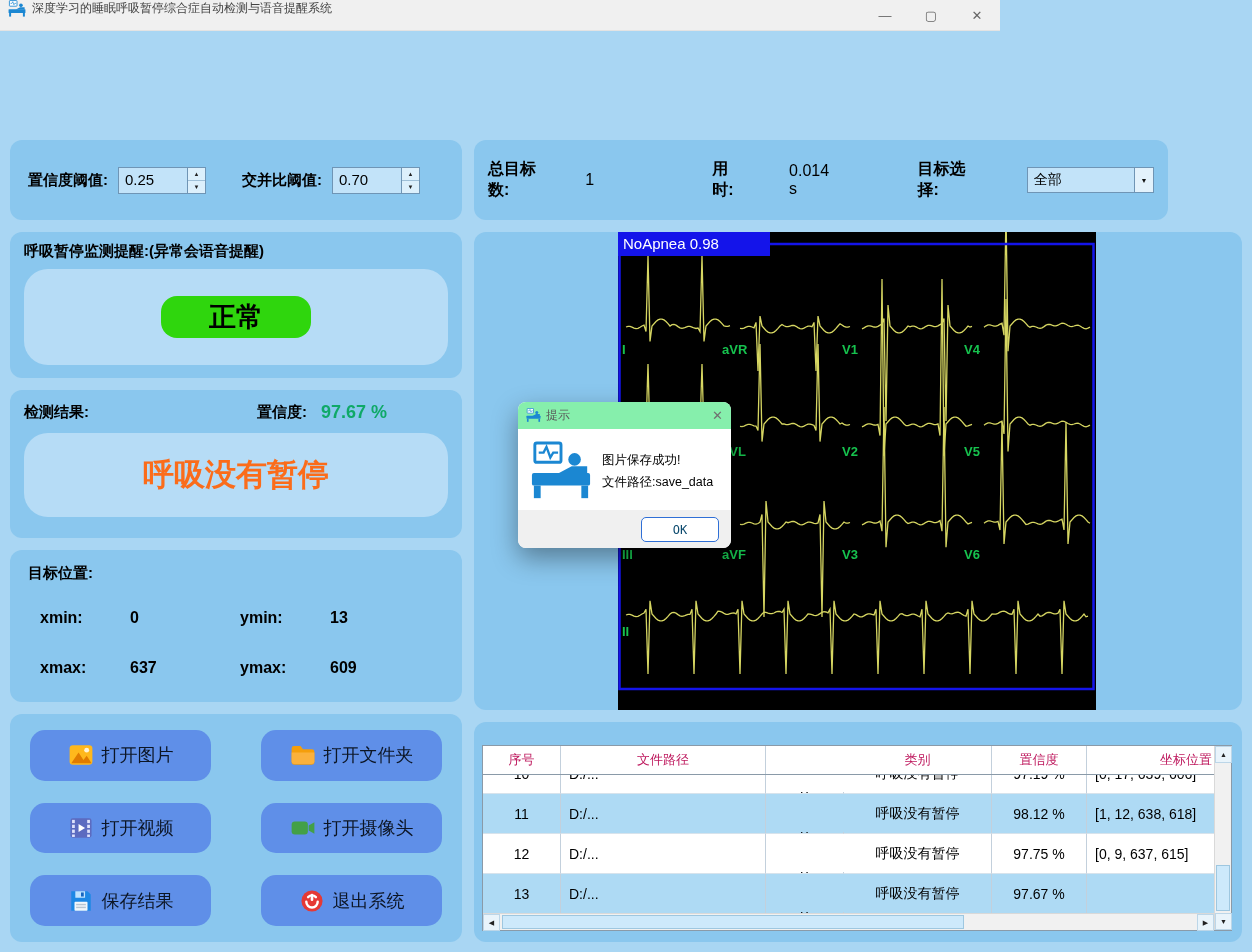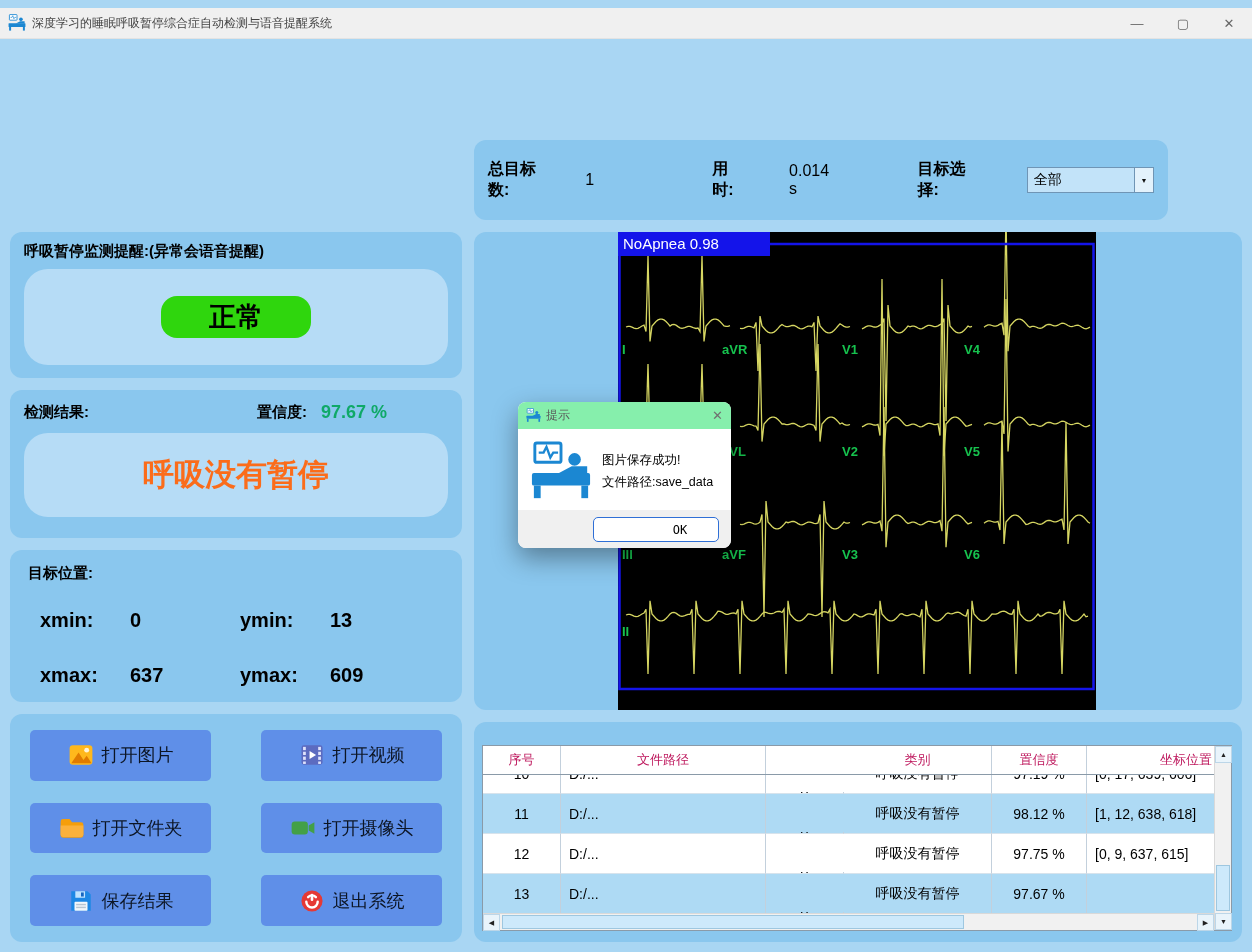--- a/index.html
+++ b/index.html
@@ -1,21 +1,21 @@
 <!DOCTYPE html>
 <html><head>
 <meta charset="utf-8">
 <style>
   html,body{margin:0;padding:0;}
   .stage{position:relative;width:1252px;height:952px;overflow:hidden;
          font-family:"Liberation Sans","DejaVu Sans",sans-serif;
          background:var(--winbg,#a9d6f3);}
   
-  .titlebar{position:absolute;left:0;top:8px;width:1252px;height:30px;background:#f0f0f0;
-            display:flex;align-items:center;border-bottom:1px solid #e3e3e3;}
+  .titlebar{position:absolute;left:0;top:0;width:1000px;height:30px;background:#f0f0f0;
+            display:flex;align-items:flex-start;border-bottom:1px solid #e3e3e3;}
   .titlebar .appicon{width:18px;height:18px;margin:0 6px 0 8px;}
   .titlebar .wtitle{font-size:12px;color:#444;}
   .wbtns{margin-left:auto;display:flex;height:30px;}
   .wbtn{width:46px;height:30px;display:flex;align-items:center;justify-content:center;
         color:#666;font-size:13px;cursor:default;}
   
   .panel{position:absolute;background:var(--panel,#8ac7ee);border-radius:12px;}
   .banner{left:10px;top:42px;width:1232px;height:88px;display:flex;align-items:center;justify-content:center;}
   .banner .btitle{font-size:31px;font-weight:bold;color:#000;letter-spacing:1px;}
   .blab{font-weight:bold;color:#000;font-size:15px;}
@@ -42,46 +42,46 @@
         font-size:27px;font-weight:bold;color:#000;}
   
   .result{left:10px;top:390px;width:452px;height:148px;padding:12px 14px;box-sizing:border-box;}
   .result .toprow{display:flex;align-items:center;}
   .confval{color:var(--confgreen,#0fa968);font-weight:bold;font-size:18px;margin-left:14px;}
   .result .innerbox{margin-top:10px;height:84px;display:flex;align-items:center;justify-content:center;}
   .result-text{color:var(--orange,#fb6c1a);font-size:31px;font-weight:bold;}
   
   .position{left:10px;top:550px;width:452px;height:152px;padding:14px 18px;box-sizing:border-box;}
   .posgrid{display:grid;grid-template-columns:90px 110px 90px 110px;row-gap:32px;margin-top:26px;padding-left:12px;}
-  .posgrid .blab,.posgrid .posv{font-size:20px;}
+  .posgrid .blab,.posgrid .posv{font-size:16px;}
   .posv{font-weight:bold;color:#000;}
   
   .btnpanel{left:10px;top:714px;width:452px;height:228px;display:grid;
             grid-template-columns:1fr 1fr;grid-template-rows:1fr 1fr 1fr;
             padding:16px 20px;box-sizing:border-box;column-gap:50px;row-gap:22px;}
-  .bigbtn{background:var(--btn,#5f8fe8);border-radius:5px;display:flex;align-items:center;justify-content:center;
+  .bigbtn{background:var(--btn,#5f8fe8);border-radius:15px;display:flex;align-items:center;justify-content:center;
           gap:8px;font-size:18px;color:#0c1524;cursor:pointer;border:none;}
   .bigbtn svg{width:26px;height:26px;}
   
   .viewer{left:474px;top:232px;width:768px;height:478px;overflow:hidden;}
   .ecgwrap{position:absolute;left:144px;top:0;width:478px;height:478px;background:#000;}
   
   .dialog{position:absolute;left:518px;top:402px;width:213px;height:146px;background:#fff;border-radius:8px;
           box-shadow:0 10px 26px rgba(0,0,0,.38);z-index:50;overflow:hidden;display:flex;flex-direction:column;}
   .dlg-title{height:27px;background:#86efac;display:flex;align-items:center;padding:0 8px;}
   .dlg-title .appicon{width:15px;height:15px;margin-right:5px;}
   .dlg-title .dtxt{font-size:12px;color:#5a5a5a;}
   .dlg-close{margin-left:auto;color:#707070;font-size:13px;}
   .dlg-body{flex:1;background:#fff;display:flex;align-items:center;padding:4px 10px 0 12px;gap:10px;}
   .dlg-body .bigicon{width:62px;height:62px;flex:0 0 auto;}
   .dlg-msg{font-size:12.5px;color:#000;line-height:1.7;}
   .dlg-footer{height:38px;background:#f0f0f0;position:relative;}
   .okbtn{position:absolute;right:12px;top:7px;width:76px;height:23px;background:#fff;border:1px solid #2f6fd6;
-         border-radius:5px;font-size:12px;color:#000000;display:flex;align-items:center;justify-content:center;
-         font-family:"DejaVu Sans Mono",monospace;padding-left:48px;}
+         border-radius:5px;font-size:12px;color:#0c4a6e;display:flex;align-items:center;justify-content:center;
+         font-family:"DejaVu Sans Mono",monospace;}
   
   .tablepanel{left:474px;top:722px;width:768px;height:220px;}
   .tablearea{position:absolute;left:8px;top:23px;right:10px;bottom:11px;background:#fff;border:1px solid #8a9aa8;
              display:grid;grid-template-columns:1fr 17px;grid-template-rows:1fr 17px;}
   .tviewport{grid-column:1;grid-row:1;overflow:hidden;position:relative;}
   .thead{position:relative;z-index:3;background:#fff;height:28px;display:flex;border-bottom:1px solid #8a9aa8;}
   .th{font-size:13px;color:#be185d;display:flex;align-items:center;justify-content:center;border-right:1px solid #c3d0dc;box-sizing:border-box;overflow:hidden;white-space:nowrap;}
   .tbodyclip{position:relative;z-index:1;height:139px;overflow:hidden;}
   .tbody{margin-top:-21px;}
   .tr{display:flex;height:40px;}
@@ -125,20 +125,38 @@
       </svg>
     <span class="wtitle">深度学习的睡眠呼吸暂停综合症自动检测与语音提醒系统</span>
     <div class="wbtns">
       <div class="wbtn">—</div>
       <div class="wbtn">▢</div>
       <div class="wbtn">✕</div>
     </div>
   </div>
 
 
+  <div class="panel settings">
+    <span class="blab">置信度阈值:</span>
+    <div class="spinbox">
+      <span class="sval">0.25</span>
+      <div class="spinbtns">
+        <div>▲</div>
+        <div>▼</div>
+      </div>
+    </div>
+    <span class="blab" style="margin-left:26px">交并比阈值:</span>
+    <div class="spinbox">
+      <span class="sval">0.70</span>
+      <div class="spinbtns">
+        <div>▲</div>
+        <div>▼</div>
+      </div>
+    </div>
+  </div>
 
   <div class="panel stats">
     <span class="blab">总目标数:</span>
     <span class="statval" style="margin-left:36px">1</span>
     <span class="blab" style="margin-left:118px">用时:</span>
     <span class="statval" style="margin-left:44px">0.014 s</span>
     <span class="blab" style="margin-left:82px">目标选择:</span>
     <div class="combobox" style="margin-left:48px">
       <span class="cval">全部</span>
       <span class="carr">▼</span>
@@ -217,39 +235,39 @@
     <button class="bigbtn">
       <svg viewBox="0 0 32 32">
         <rect x="2" y="4" width="28" height="24" rx="4" fill="#ffb81c"></rect>
         <circle cx="23" cy="10" r="3" fill="#fff3d6"></circle>
         <path d="M4 26 L13 13 L19 22 L23 17 L29 26 Z" fill="#e07b00"></path>
       </svg>
       <span>打开图片</span>
     </button>
     <button class="bigbtn">
       <svg viewBox="0 0 32 32">
+        <path d="M2 8 a3 3 0 0 1 3-3 h8 l3 4 h11 a3 3 0 0 1 3 3 v13 a3 3 0 0 1 -3 3 h-22 a3 3 0 0 1 -3-3 Z" fill="#f59e0b"></path>
+        <path d="M2 13 h28 v11 a3 3 0 0 1 -3 3 h-22 a3 3 0 0 1 -3-3 Z" fill="#fbb13c"></path>
+      </svg>
+      <span>打开文件夹</span>
+    </button>
+    <button class="bigbtn">
+      <svg viewBox="0 0 32 32">
         <rect x="3" y="4" width="26" height="24" rx="3" fill="#5c6bc0"></rect>
         <rect x="5" y="6" width="3.4" height="4" fill="#dfe3fb"></rect>
           <rect x="5" y="12" width="3.4" height="4" fill="#dfe3fb"></rect>
         <rect x="5" y="18" width="3.4" height="4" fill="#dfe3fb"></rect>
           <rect x="5" y="24" width="3.4" height="3" fill="#dfe3fb"></rect>
         <rect x="23.6" y="6" width="3.4" height="4" fill="#dfe3fb"></rect>
           <rect x="23.6" y="12" width="3.4" height="4" fill="#dfe3fb"></rect>
         <rect x="23.6" y="18" width="3.4" height="4" fill="#dfe3fb"></rect>
           <rect x="23.6" y="24" width="3.4" height="3" fill="#dfe3fb"></rect>
         <path d="M13 11 L21 16 L13 21 Z" fill="#fff"></path>
       </svg>
       <span>打开视频</span>
-    </button>
-    <button class="bigbtn">
-      <svg viewBox="0 0 32 32">
-        <path d="M2 8 a3 3 0 0 1 3-3 h8 l3 4 h11 a3 3 0 0 1 3 3 v13 a3 3 0 0 1 -3 3 h-22 a3 3 0 0 1 -3-3 Z" fill="#f59e0b"></path>
-        <path d="M2 13 h28 v11 a3 3 0 0 1 -3 3 h-22 a3 3 0 0 1 -3-3 Z" fill="#fbb13c"></path>
-      </svg>
-      <span>打开文件夹</span>
     </button>
     <button class="bigbtn">
       <svg viewBox="0 0 32 32">
         <rect x="2" y="8" width="20" height="16" rx="4" fill="#43a047"></rect>
         <path d="M23 13 L30 9 L30 23 L23 19 Z" fill="#43a047"></path>
       </svg>
       <span>打开摄像头</span>
     </button>
     <button class="bigbtn">
       <svg viewBox="0 0 32 32">

